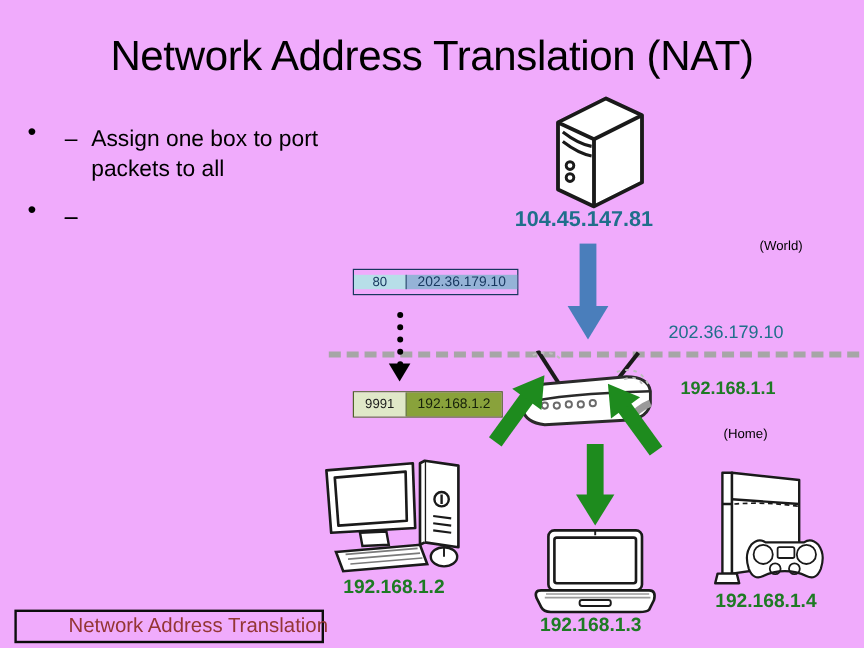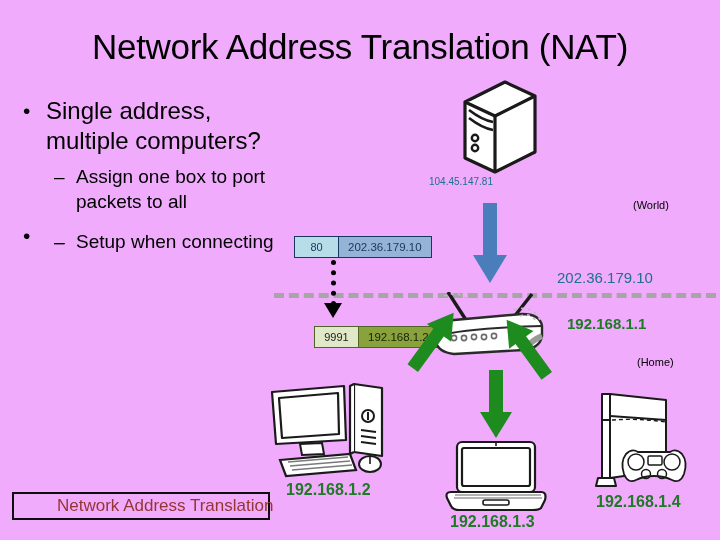--- a/index.html
+++ b/index.html
@@ -68,21 +68,21 @@
     font-size: 19px;
     line-height: 25px;
   }
   .gap-a { height: 8px; }
   .gap-b { height: 7px; }
 
   
   #nat-label {
     position: absolute;
     left: 12px;
-    top: 492px;
+    top: 508px;
     width: 258px;
     height: 28px;
     border: 2px solid #0d0d0d;
     box-sizing: border-box;
     color: #943634;
     font-size: 17px;
     line-height: 24px;
     text-align: center;
     white-space: nowrap;
     padding-left: 43px;
@@ -118,25 +118,25 @@
   }
   .packet .addr {
     display: flex;
     align-items: center;
     justify-content: center;
     padding: 0 9px;
     font-size: 11.5px;
     color: #17375e;
     box-sizing: border-box;
   }
-  #packet-out { left: 294px; top: 236px; }
+  #packet-out { left: 294px; top: 224px; align-items: center; }
   #packet-out .port { background: #b7dee8; }
   #packet-out .addr { background: #95b3d7; }
 
-  #packet-in { left: 294px; top: 326px; border-color: #4f6228; margin-left: 20px; }
+  #packet-in { left: 294px; top: 326px; border-color: #4f6228; }
   #packet-in .port {
     background: #e0e8c8;
     color: #1c1c1c;
     border-right-color: #4f6228;
     width: 44px;
   }
   #packet-in .addr { background: #89a23b; color: #16210a; }
 
   
   #xlate-line {
@@ -212,25 +212,25 @@
   .cap {
     position: absolute;
     white-space: nowrap;
     font-size: 15px;
     line-height: 18px;
   }
   .cap-blue  { color: #1f6f8b; }
   .cap-green { color: #1e7a24; font-weight: bold; }
   .cap-black { color: #000000; font-size: 11px; }
 
-  #ip-world   { left: 429px; top: 173px; font-size: 10px; color:#1f6f8b; }
+  #ip-world   { left: 429px; top: 173px; font-size: 18px; color:#1f6f8b;font-weight:bold; }
   #ip-wan     { left: 557px; top: 269px; }
   #ip-lan     { left: 567px; top: 315px; }
   #lbl-world  { left: 633px; top: 196px; }
-  #lbl-home   { left: 637px; top: 353px; }
+  #lbl-home   { left: 603px; top: 353px; }
   #ip-desktop { left: 286px; top: 481px; font-size: 16px; }
   #ip-laptop  { left: 450px; top: 513px; font-size: 16px; }
   #ip-console { left: 596px; top: 493px; font-size: 16px; }
 
   
   .device { position: absolute; }
   #dev-server  { left: 449px; top: 76px;  width: 100px; height: 100px; }
   #dev-router  { left: 428px; top: 292px; width: 120px; height: 64px; }
   #dev-desktop { left: 266px; top: 382px; width: 126px; height: 100px; }
   #dev-laptop  { left: 441px; top: 438px; width: 110px; height: 78px; }
@@ -240,21 +240,20 @@
 <body>
 
 <div id="slide">
 
   <div id="title">Network Address Translation (NAT)</div>
 
   <div id="bullets">
 
     <div class="lvl1">
       <span class="bul">•</span>
-      <span>Single address, multiple computers?</span>
     </div>
 
     <div class="gap-a"></div>
 
     <div class="lvl2">
       <span class="dash">–</span>
       <span>Assign one box to port packets to all</span>
     </div>
 
     <div class="gap-b"></div>
@@ -264,21 +263,20 @@
     </div>
 
     <div class="gap-a"></div>
 
     <div class="lvl2">
       <span class="dash">–</span>
     </div>
 
     <div class="lvl2">
       <span class="dash">–</span>
-      <span>Setup when connecting</span>
     </div>
 
   </div>
 
   <div id="nat-label">Network Address Translation</div>
 
   <div id="boundary"></div>
 
   <div class="device" id="dev-server">
     <svg viewBox="0 0 100 100" width="100" height="100">

